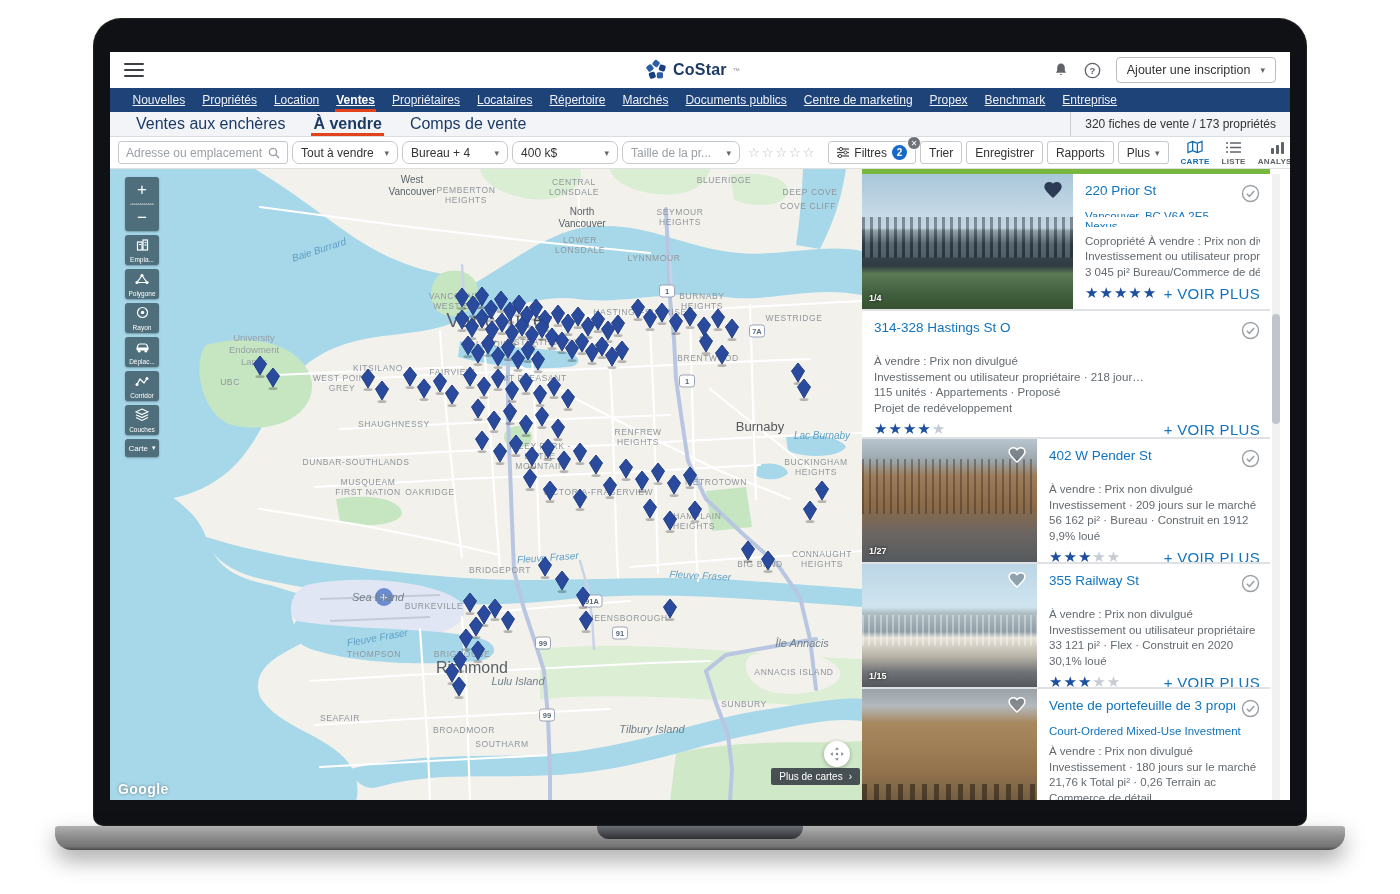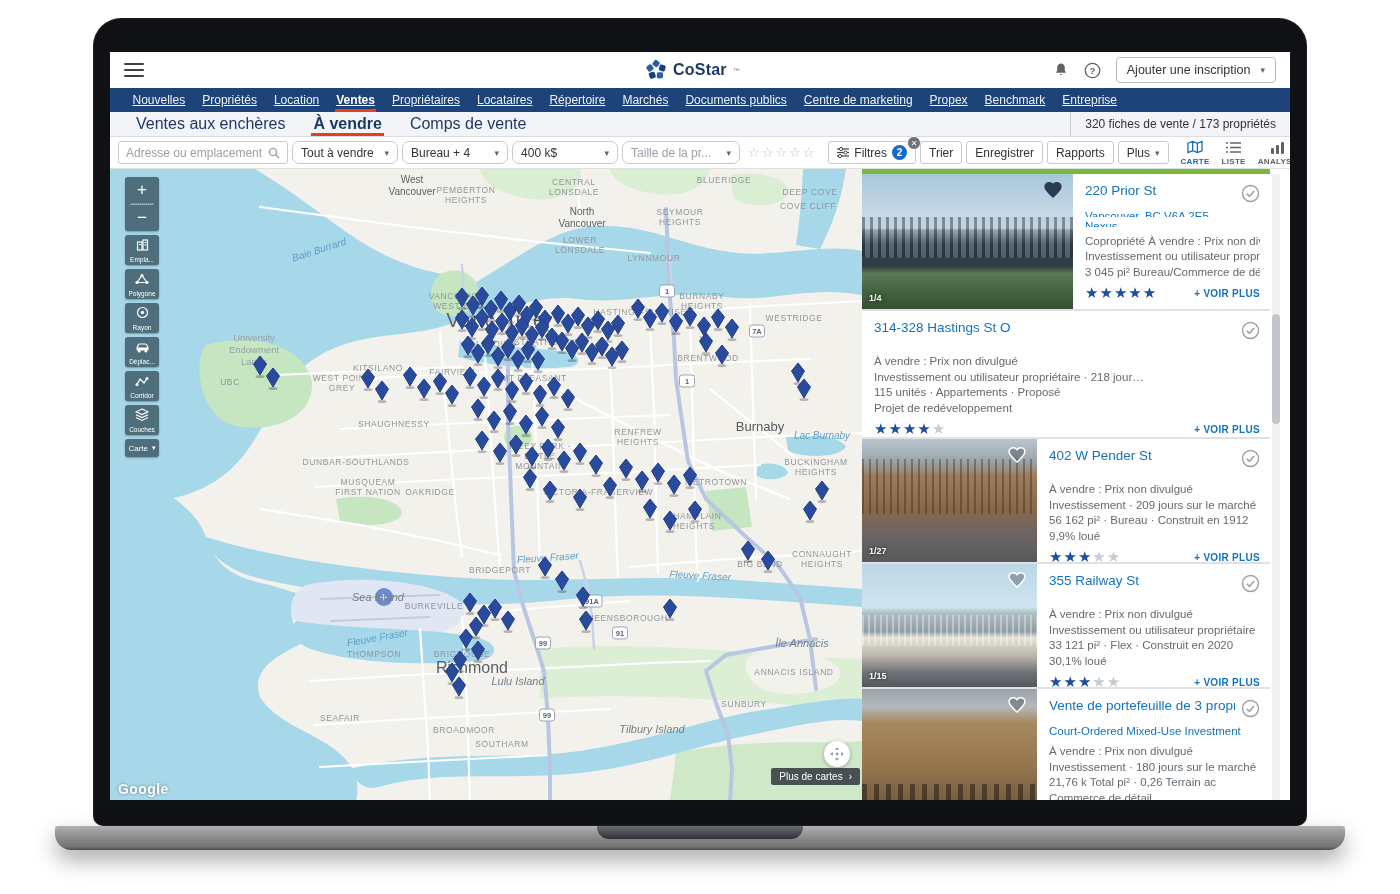--- a/index.html
+++ b/index.html
@@ -74,21 +74,21 @@
   .card-body{flex:1;min-width:0;padding:9px 10px 7px 12px;display:flex;flex-direction:column;}
   .t-row{display:flex;align-items:flex-start;gap:6px;}
   .c-title{flex:1;font-size:13.5px;color:#1273bd;white-space:nowrap;overflow:hidden;cursor:pointer;}
   .c-check{flex:none;cursor:pointer;margin-top:1px;}
   .c-sub{font-size:11.5px;color:#1273bd;margin-top:3px;white-space:nowrap;overflow:hidden;cursor:pointer;}
   .c-desc{margin-top:7px;}
   .dline{font-size:11.5px;color:#636a70;line-height:15.5px;white-space:nowrap;overflow:hidden;}
   .c-bottom{margin-top:auto;display:flex;align-items:center;justify-content:space-between;padding-top:4px;}
   .stars .sf{color:#1d4f9f;font-size:15px;letter-spacing:1px;}
   .stars .se{color:#c6ccd4;font-size:15px;letter-spacing:1px;}
-  .more-link{font-size:10px;font-weight:bold;color:#1273bd;letter-spacing:.3px;cursor:pointer;white-space:nowrap;}
+  .more-link{font-size:15px;font-weight:normal;color:#1273bd;letter-spacing:.3px;cursor:pointer;white-space:nowrap;}
   .sbar-track{position:absolute;left:410px;top:5px;bottom:0;width:8px;background:#f1f1f1;}
   .sbar-thumb{position:absolute;left:0;top:140px;width:8px;height:110px;background:#c1c5cb;border-radius:4px;cursor:pointer;}
   
   .img-1{background:repeating-linear-gradient(90deg,rgba(25,35,45,.45) 0 3px,rgba(160,185,200,.25) 3px 8px) 0 46%/100% 30% no-repeat,linear-gradient(180deg,#a9c6da 0%,#cfe0ea 40%,#8e9ba0 42%,#3e4c55 52%,#2f3b42 68%,#5d7a55 74%,#42603f 88%,#35512f 100%);}
   .img-2{background:linear-gradient(200deg,#cfe2ec 0%,rgba(207,226,236,0) 28%),repeating-linear-gradient(0deg,rgba(10,14,18,.5) 0 4px,rgba(200,210,215,.14) 4px 10px) 0 60%/78% 100% no-repeat,linear-gradient(100deg,#5a6168 0%,#3a4147 45%,#23282d 75%,#15181c 100%);}
   .img-3{background:repeating-linear-gradient(90deg,rgba(40,28,18,.35) 0 2px,rgba(0,0,0,0) 2px 7px) 0 30%/100% 45% no-repeat,linear-gradient(180deg,#b9c6cf 0%,#9aa5ab 18%,#9c7c5a 30%,#8a6a48 55%,#6e6662 75%,#555a5e 100%);}
   .img-4{background:repeating-linear-gradient(90deg,rgba(255,255,255,.35) 0 2px,rgba(0,0,0,0) 2px 6px) 0 55%/100% 25% no-repeat,linear-gradient(180deg,#bcd6e6 0%,#cfe4ef 35%,#aebec2 40%,#8f9ea6 55%,#e8e4da 60%,#b9b4a8 75%,#6f7276 88%,#54575b 100%);}
   .img-5{background:repeating-linear-gradient(90deg,rgba(30,20,12,.5) 0 5px,rgba(0,0,0,0) 5px 12px) 0 72%/100% 22% no-repeat,linear-gradient(180deg,#9aa2a8 0%,#b3b9bd 10%,#a8895f 20%,#93734c 48%,#6b5a42 70%,#3e3a33 100%);}
   
   text{font-family:"Liberation Sans",sans-serif;text-anchor:middle;}

